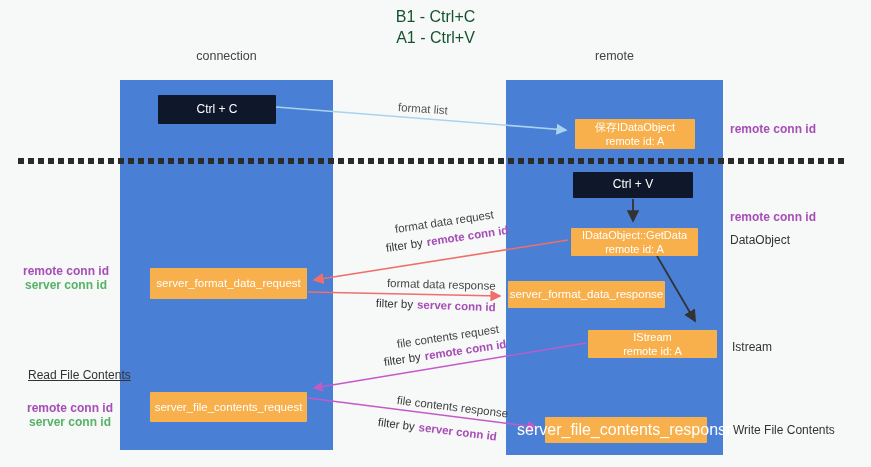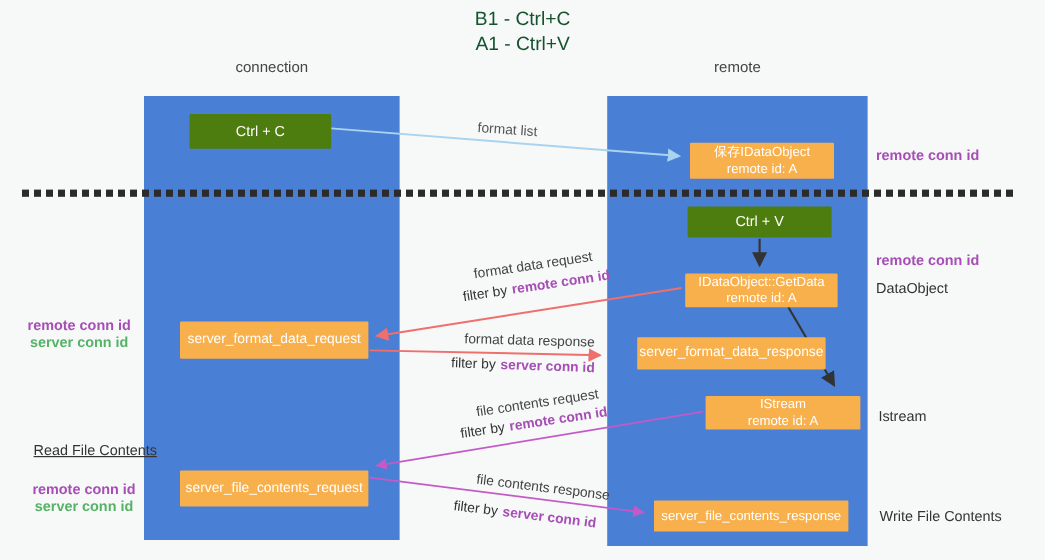--- a/index.html
+++ b/index.html
@@ -25,31 +25,31 @@
     left:18px;top:158px;width:830px;height:6px;z-index:3;
     background:repeating-linear-gradient(90deg,#2b2b2b 0 6px,transparent 6px 10px);
   }
   
   svg.arrows{left:0;top:0;z-index:2;}
   
   .node{
     z-index:4;display:flex;flex-direction:column;align-items:center;justify-content:center;
     color:#fff;text-align:center;line-height:1.3;border-radius:1px;white-space:nowrap;
   }
-  .node.green{background:#4d7c0f;font-size:12px;}
+  .node.green{background:#0f172a;font-size:12px;}
   .node.orange{background:#f8b04c;}
   .n-ctrl-c{left:158px;top:95px;width:118px;height:29px;}
   .n-save{left:575px;top:119px;width:120px;height:30px;font-size:11px;}
   .n-ctrl-v{left:573px;top:172px;width:120px;height:26px;}
   .n-getdata{left:571px;top:228px;width:127px;height:28px;font-size:11px;}
   .n-fmt-req{left:150px;top:268px;width:157px;height:31px;font-size:11.5px;}
-  .n-fmt-resp{left:531px;top:281px;width:157px;height:27px;font-size:11.5px;}
+  .n-fmt-resp{left:508px;top:281px;width:157px;height:27px;font-size:11.5px;}
   .n-istream{left:588px;top:330px;width:129px;height:28px;font-size:11px;}
   .n-file-req{left:150px;top:392px;width:157px;height:30px;font-size:11.5px;}
-  .n-file-resp{left:545px;top:417px;width:162px;height:26px;font-size:11px;}
+  .n-file-resp{left:545px;top:417px;width:162px;height:26px;font-size:16px;}
   
   .slabel{z-index:5;font-size:12px;white-space:nowrap;}
   .purple{color:#a64db6;font-weight:bold;}
   .greenlbl{color:#55b266;font-weight:bold;}
   .dark{color:#333;}
   .sl-remote-top{left:730px;top:122px;}
   .sl-remote-mid{left:730px;top:210px;}
   .sl-dataobject{left:730px;top:233px;}
   .sl-istream{left:732px;top:340px;}
   .sl-write{left:733px;top:423px;}

